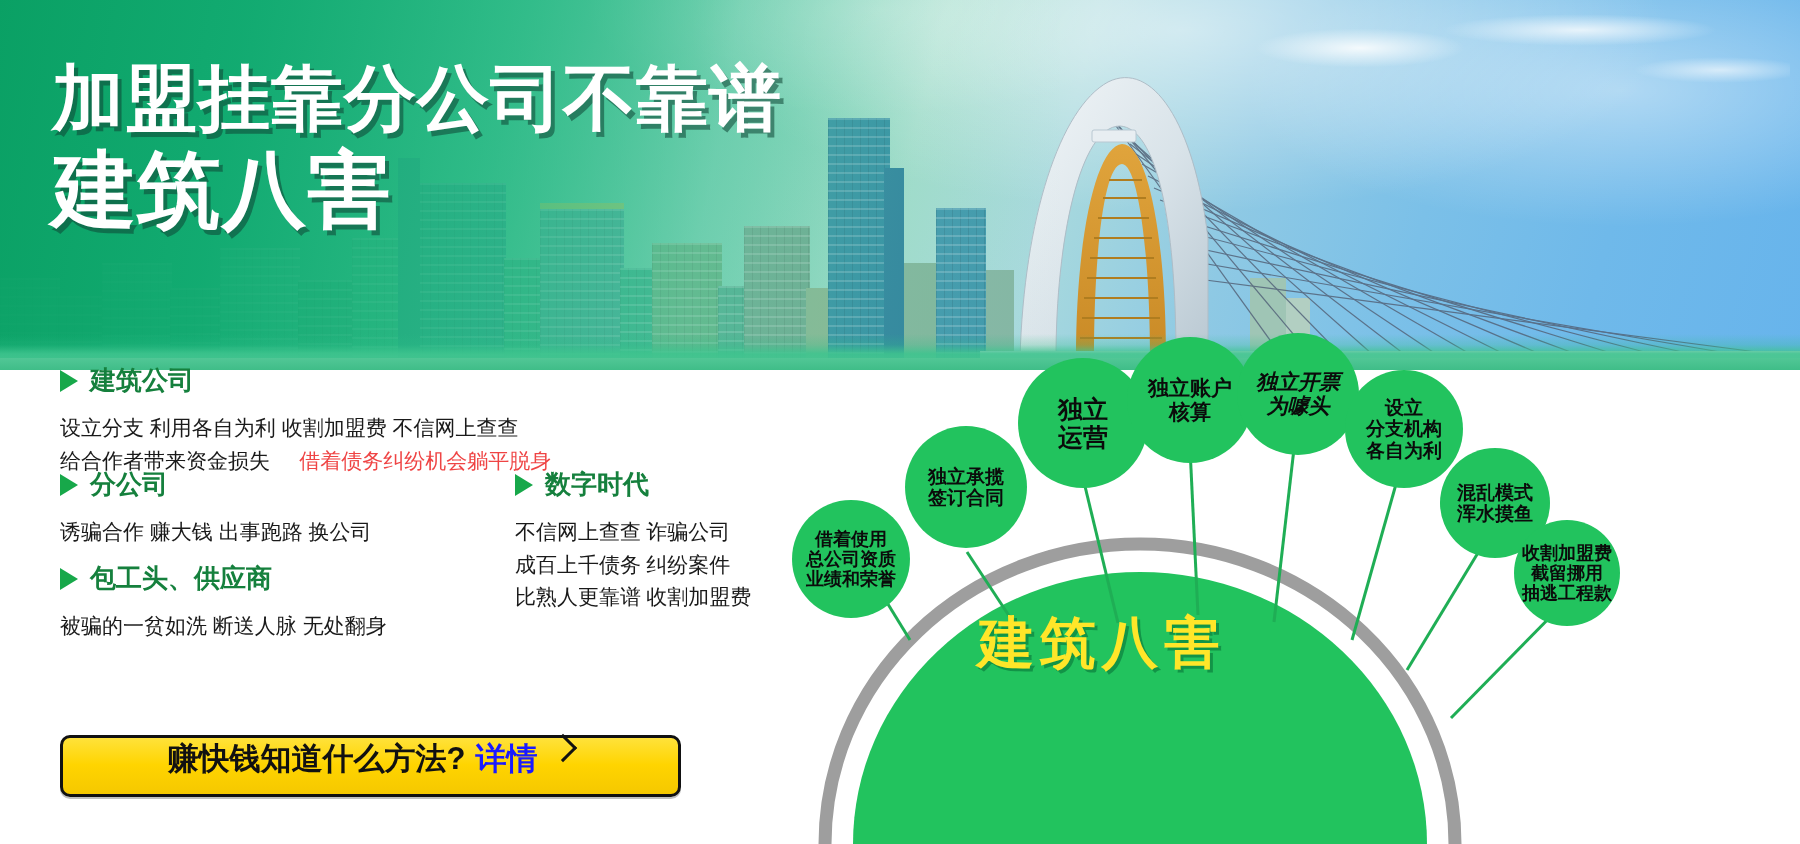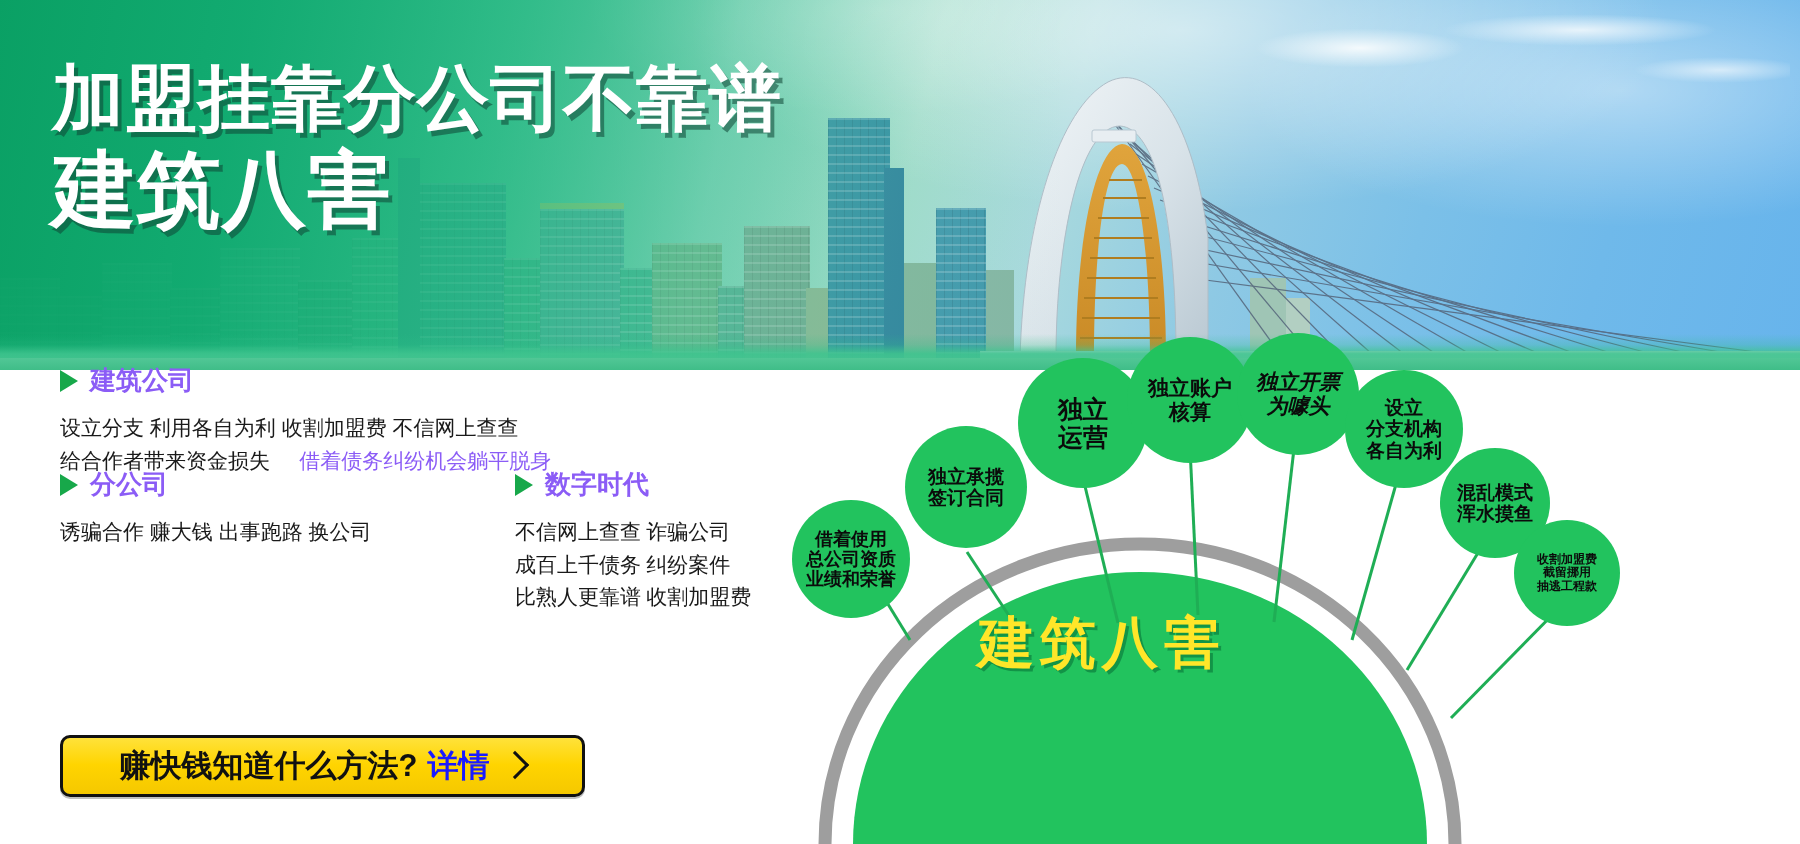--- a/index.html
+++ b/index.html
@@ -93,46 +93,46 @@
 
   
   .content-left {
     position: absolute;
     left: 0; top: 375px;
     width: 900px; height: 469px;
   }
   .sec { position: absolute; }
   .sec-head {
     display: flex; align-items: center; gap: 12px;
-    font-size: 26px; font-weight: 700; color: #8b5cf6;
+    font-size: 26px; font-weight: 700; color: #15803d;
     white-space: nowrap;
   }
   .tri {
     width: 0; height: 0;
     border-left: 18px solid #17a84a;
     border-top: 11px solid transparent;
     border-bottom: 11px solid transparent;
     display: inline-block;
   }
   .sec-body {
     margin-top: 14px;
     font-size: 21px; color: #1a1a1a; line-height: 1.55;
     white-space: nowrap;
   }
-  .sec-body .g { color: #8b5cf6; }
+  .sec-body .g { color: #ef4444; }
 
   
   .cta {
     position: absolute;
     left: 60px; top: 735px;
-    width: 525px; height: 62px;
+    width: 621px; height: 62px;
     background: linear-gradient(180deg, #ffe23a 0%, #ffd400 48%, #f5c800 100%);
     border: 3px solid #111111;
     border-radius: 10px;
-    display: flex; align-items: center; justify-content: center;
+    display: flex; justify-content: center;
     gap: 10px;
     box-shadow: 0 2px 0 rgba(0,0,0,0.25);
     cursor: pointer;
     z-index: 20;
   }
   .cta .cta-main { font-size: 31px; font-weight: 700; color: #111; white-space: nowrap; }
   .cta .cta-link { font-size: 31px; font-weight: 700; color: #1a1aff; white-space: nowrap; }
   .cta .chev {
     width: 20px; height: 20px;
     border-right: 3px solid #111; border-top: 3px solid #111;
@@ -319,20 +319,29 @@
   <div class="sec" style="left:60px; top:92px;">
     <div class="sec-head">
       <span class="tri"></span>
       <span>分公司</span>
     </div>
     <div class="sec-body">
       <div>诱骗合作 赚大钱    出事跑路 换公司</div>
     </div>
   </div>
 
+  <div class="sec" style="left:60px; top:186px;">
+    <div class="sec-head">
+      <span class="tri"></span>
+      <span>包工头、供应商</span>
+    </div>
+    <div class="sec-body">
+      <div>被骗的一贫如洗  断送人脉  无处翻身</div>
+    </div>
+  </div>
 
   <div class="sec" style="left:515px; top:92px;font-family:Liberation Serif, serif;">
     <div class="sec-head">
       <span class="tri"></span>
       <span>数字时代</span>
     </div>
     <div class="sec-body">
       <div>不信网上查查 诈骗公司</div>
       <div>成百上千债务 纠纷案件</div>
       <div>比熟人更靠谱 收割加盟费</div>
@@ -375,18 +384,18 @@
 运营</div>
   <div class="bubble" style="left:327px; top:-3px;  width:126px; height:126px; font-size:21px;">独立账户
 核算</div>
   <div class="bubble" style="left:437px; top:-7px;  width:122px; height:122px; font-size:21px;font-style:italic;">独立开票
 为噱头</div>
   <div class="bubble" style="left:545px; top:30px;  width:118px; height:118px; font-size:19px;">设立
 分支机构
 各自为利</div>
   <div class="bubble" style="left:640px; top:108px; width:110px; height:110px; font-size:19px;">混乱模式
 浑水摸鱼</div>
-  <div class="bubble" style="left:714px; top:180px; width:106px; height:106px; font-size:12px;">收割加盟费
+  <div class="bubble" style="left:714px; top:180px; width:106px; height:106px; font-size:18px;">收割加盟费
 截留挪用
 抽逃工程款</div>
 
   <div class="dome-label" style="left:178px; top:266px;">建筑八害</div>
 </div>
 
 </body></html>

